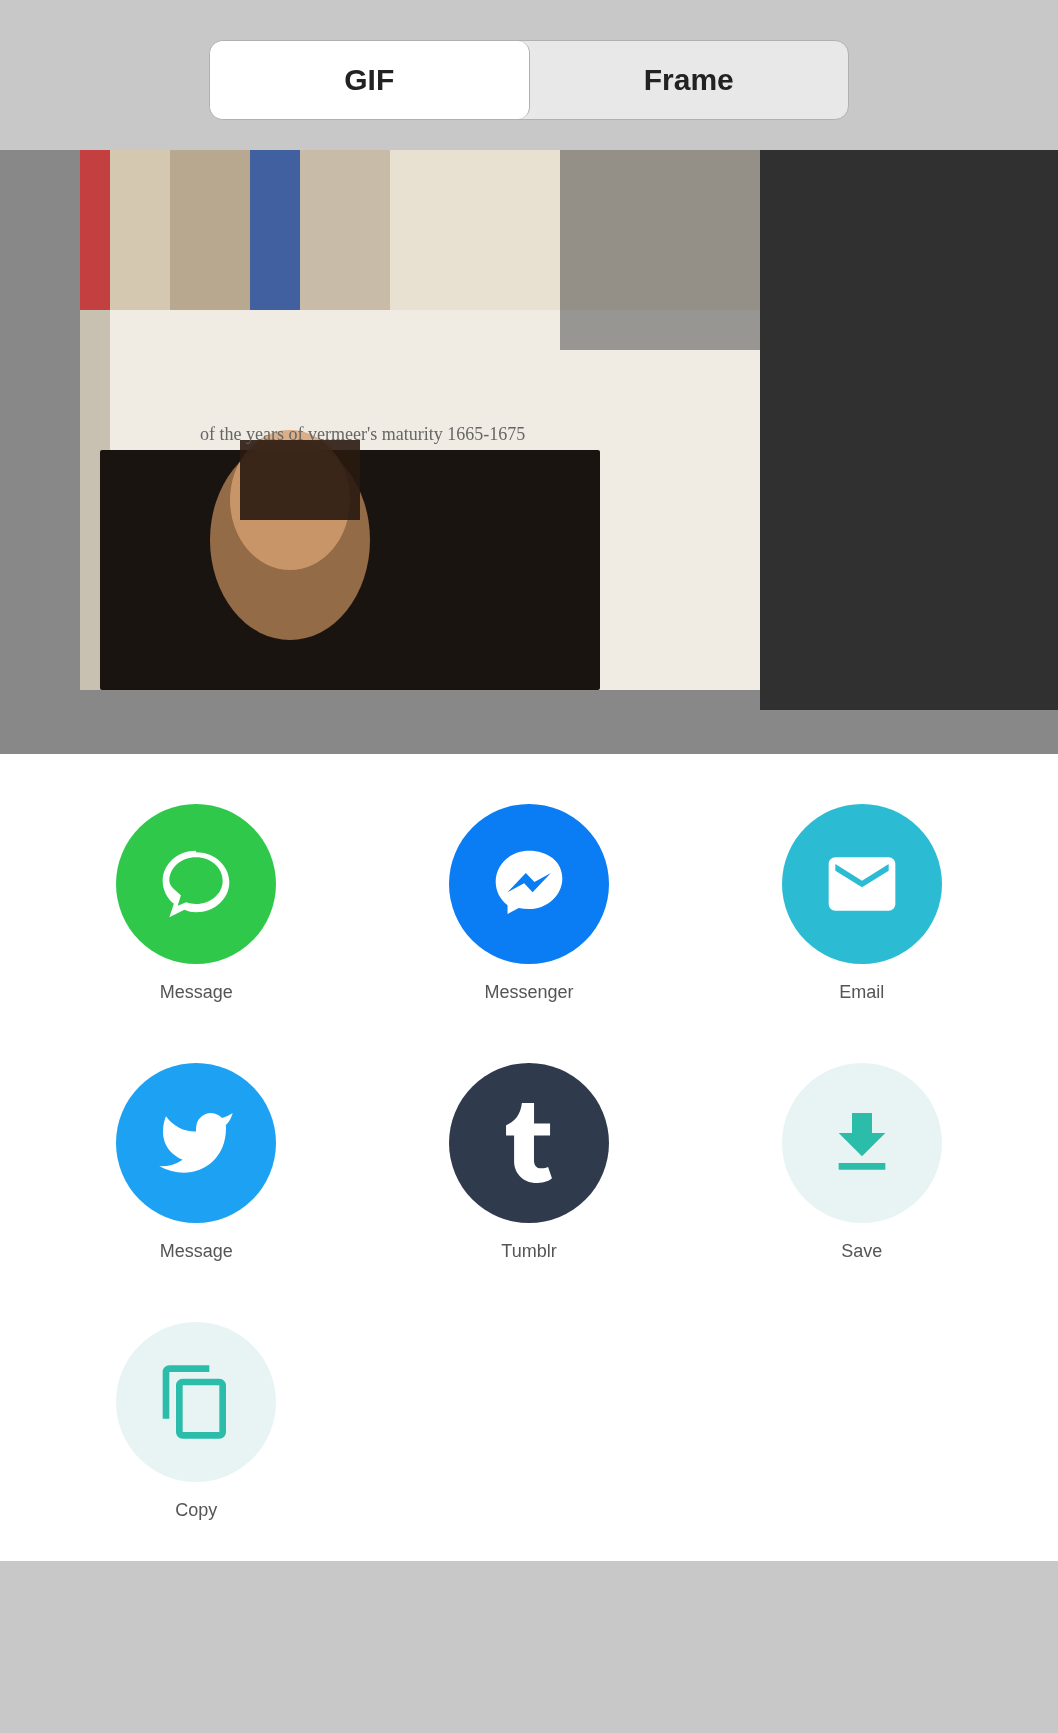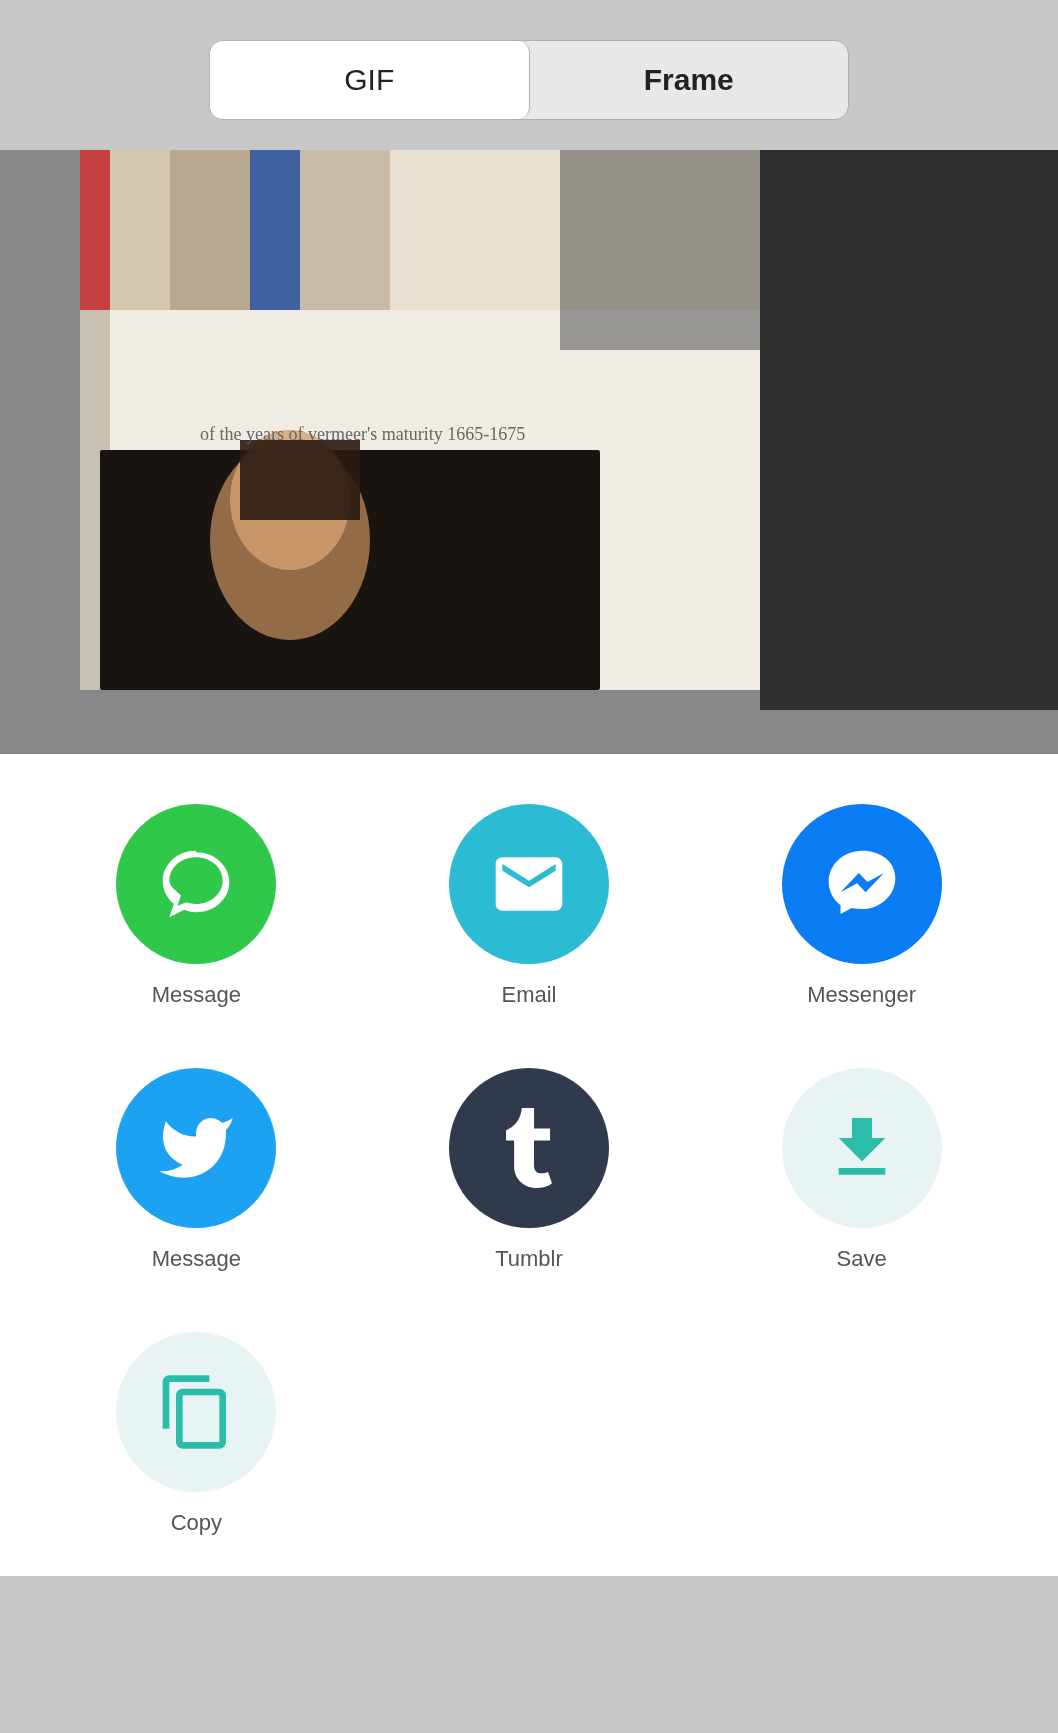--- a/index.html
+++ b/index.html
@@ -45,21 +45,21 @@
     }
 
     .tab-item:last-child {
       border-right: none;
       font-weight: bold;
     }
 
     .tab-item.active {
       background-color: #ffffff;
       border-radius: 12px;
-      font-weight: 400;
+      font-weight: 700;
     }
 
     .image-container {
       width: 100%;
       height: 604px;
       overflow: hidden;
       background-color: #888;
       position: relative;
     }
 
@@ -93,21 +93,21 @@
       justify-content: center;
     }
 
     .share-icon-circle svg {
       width: 80px;
       height: 80px;
       fill: white;
     }
 
     .share-label {
-      font-size: 22px;
+      font-size: 18px;
       color: #555;
       font-weight: 400;
     }
 
     
     .bg-message { background-color: #2fc84b; }
     .bg-email { background-color: #2bbcd4; }
     .bg-messenger { background-color: #0a7cf4; }
     .bg-facebook { background-color: #3b5998; }
     .bg-twitter { background-color: #1da1f2; }
@@ -170,35 +170,35 @@
     <div class="share-item">
       <div class="share-icon-circle bg-message">
         <svg viewBox="0 0 24 24" xmlns="http://www.w3.org/2000/svg">
           <path d="M12 2C6.48 2 2 6.03 2 11c0 2.76 1.3 5.24 3.36 6.96L4 22l4.5-2.25C9.6 20.25 10.78 20.5 12 20.5c5.52 0 10-4.03 10-9s-4.48-9-10-9zm0 2c4.41 0 8 3.13 8 7s-3.59 7-8 7c-1.03 0-2.02-.18-2.93-.51L6.5 18.5l.98-3.12C6.08 14.07 4 12.65 4 11c0-3.87 3.59-7 8-7z"></path>
         </svg>
       </div>
       <span class="share-label">Message</span>
     </div>
 
     <div class="share-item">
+      <div class="share-icon-circle bg-messenger">
+        <svg viewBox="0 0 24 24" xmlns="http://www.w3.org/2000/svg">
+          <path d="M12 2C6.477 2 2 6.145 2 11.25c0 2.881 1.39 5.445 3.564 7.132V21l3.35-1.836C9.9 19.37 10.93 19.5 12 19.5c5.523 0 10-4.145 10-9.25S17.523 2 12 2zm1.09 12.51l-2.55-2.72-4.98 2.72 5.47-5.81 2.61 2.72 4.92-2.72-5.47 5.81z"></path>
+        </svg>
+      </div>
+      <span class="share-label">Messenger</span>
+    </div>
+
+    <div class="share-item">
       <div class="share-icon-circle bg-email">
         <svg viewBox="0 0 24 24" xmlns="http://www.w3.org/2000/svg">
           <path d="M20 4H4c-1.1 0-2 .9-2 2v12c0 1.1.9 2 2 2h16c1.1 0 2-.9 2-2V6c0-1.1-.9-2-2-2zm0 4l-8 5-8-5V6l8 5 8-5v2z"></path>
         </svg>
       </div>
       <span class="share-label">Email</span>
-    </div>
-
-    <div class="share-item">
-      <div class="share-icon-circle bg-messenger">
-        <svg viewBox="0 0 24 24" xmlns="http://www.w3.org/2000/svg">
-          <path d="M12 2C6.477 2 2 6.145 2 11.25c0 2.881 1.39 5.445 3.564 7.132V21l3.35-1.836C9.9 19.37 10.93 19.5 12 19.5c5.523 0 10-4.145 10-9.25S17.523 2 12 2zm1.09 12.51l-2.55-2.72-4.98 2.72 5.47-5.81 2.61 2.72 4.92-2.72-5.47 5.81z"></path>
-        </svg>
-      </div>
-      <span class="share-label">Messenger</span>
     </div>
 
 
     <div class="share-item">
       <div class="share-icon-circle bg-twitter">
         <svg viewBox="0 0 24 24" xmlns="http://www.w3.org/2000/svg">
           <path d="M23 3a10.9 10.9 0 0 1-3.14 1.53 4.48 4.48 0 0 0-7.86 3v1A10.66 10.66 0 0 1 3 4s-4 9 5 13a11.64 11.64 0 0 1-7 2c9 5 20 0 20-11.5a4.5 4.5 0 0 0-.08-.83A7.72 7.72 0 0 0 23 3z"></path>
         </svg>
       </div>
       <span class="share-label">Message</span>

